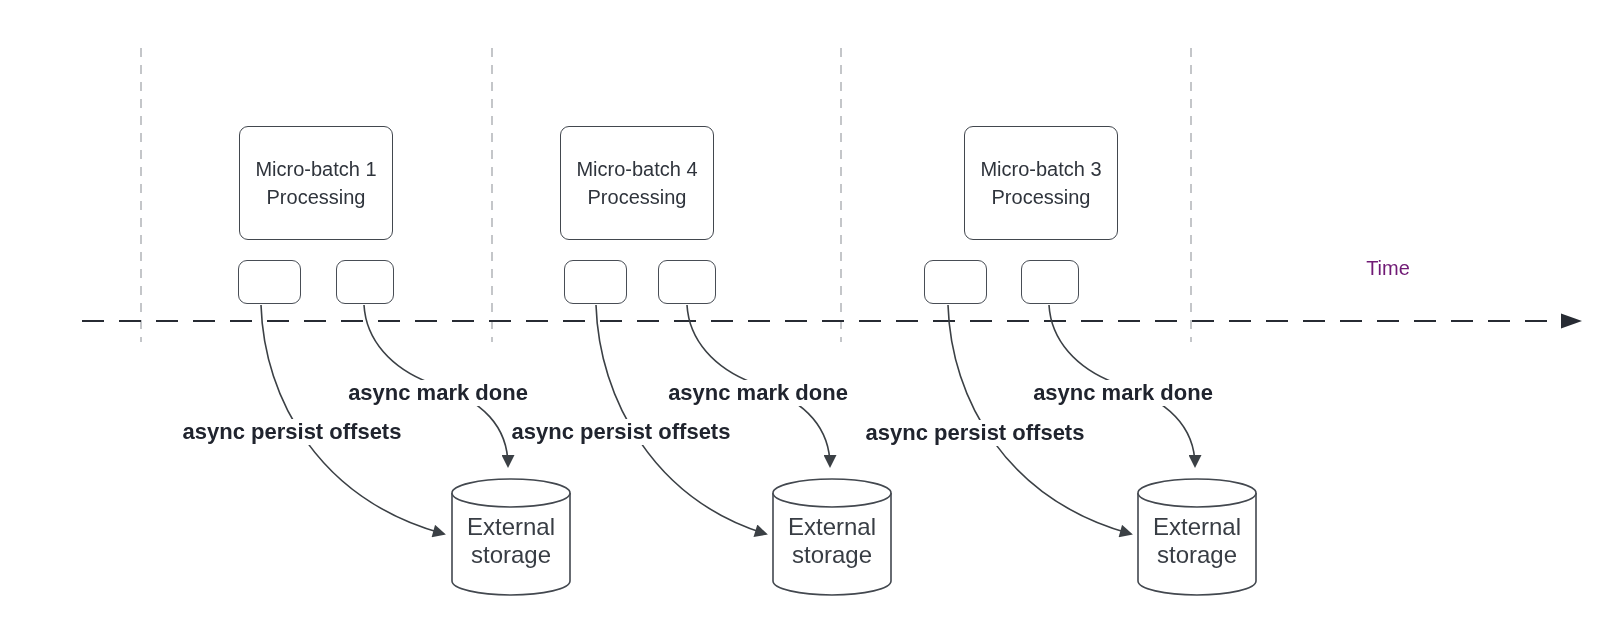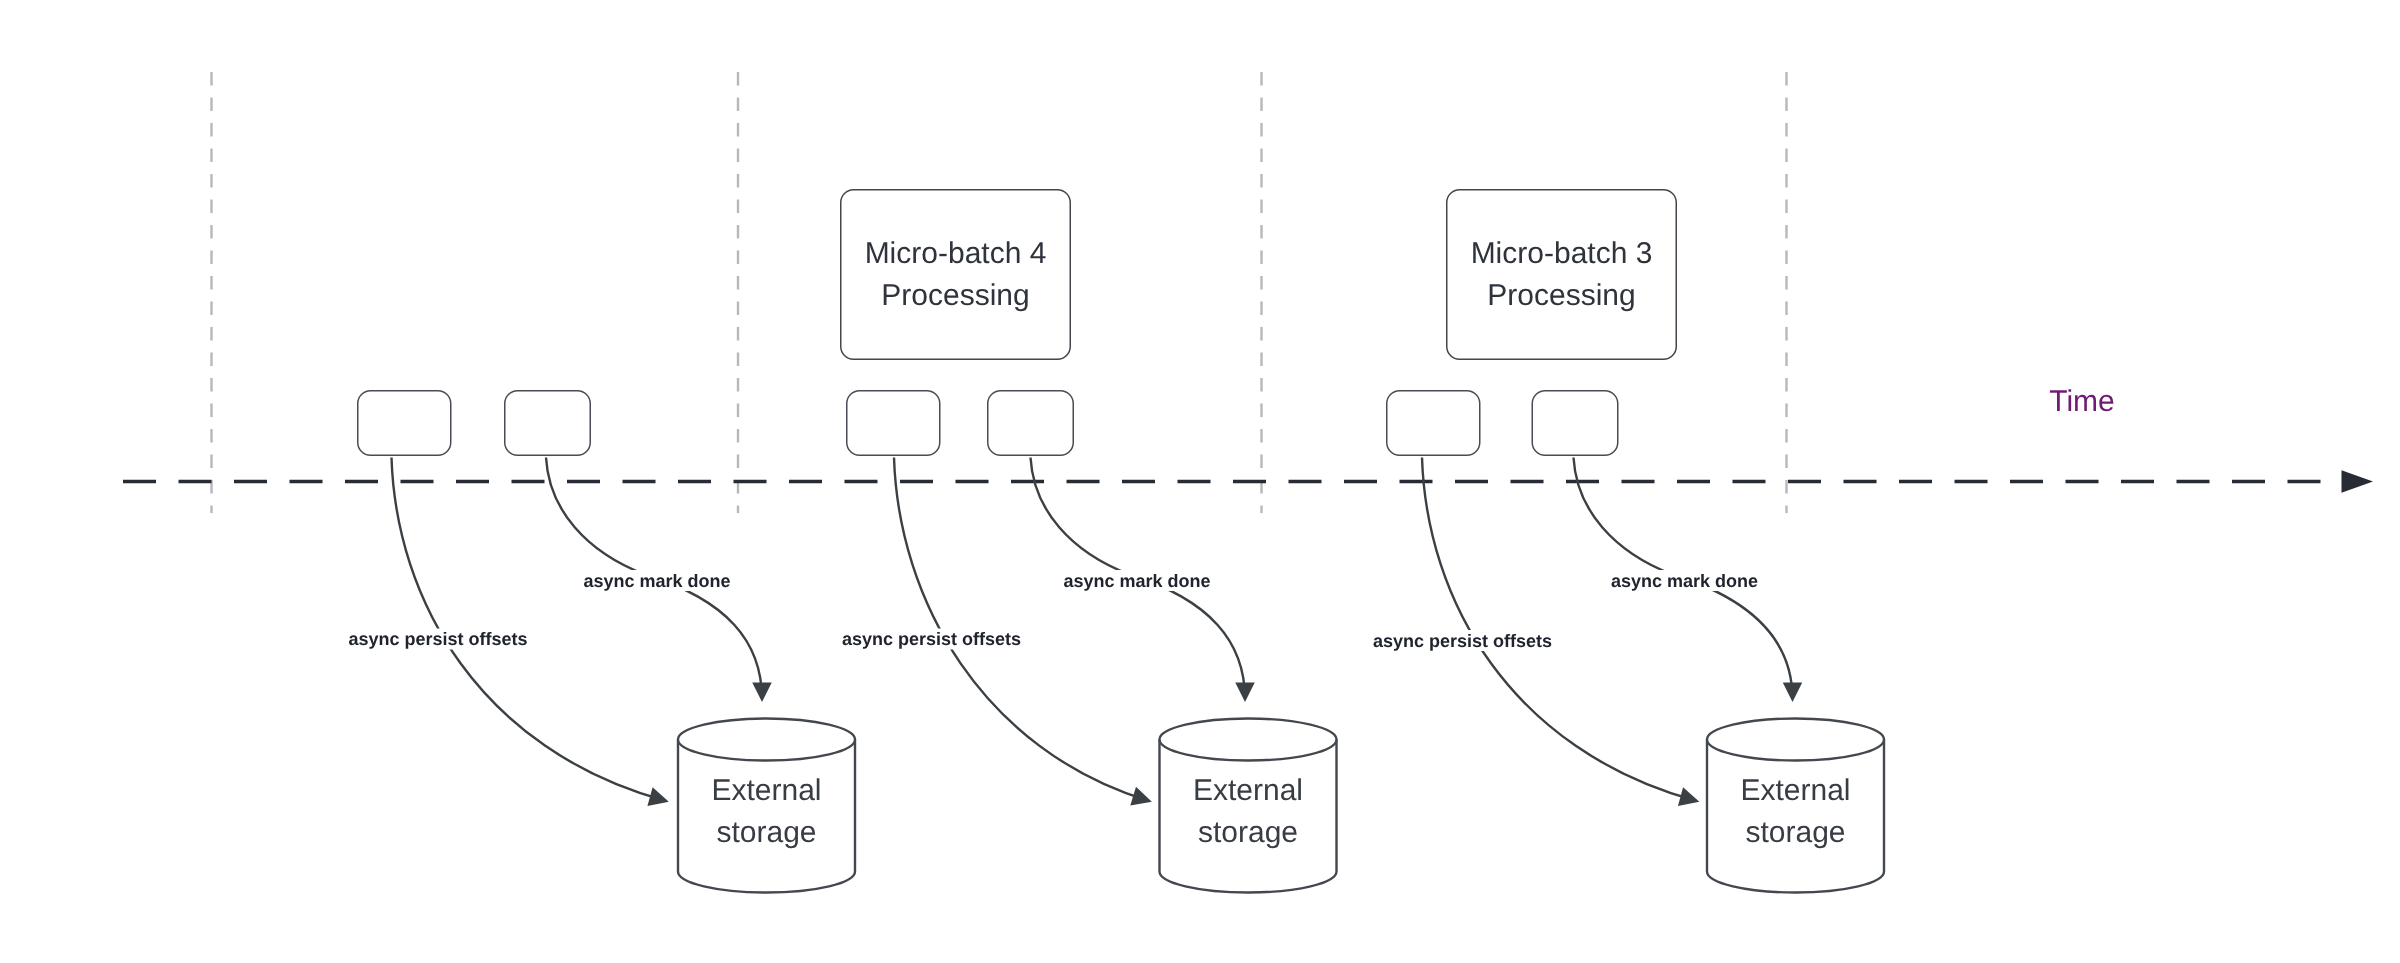--- a/index.html
+++ b/index.html
@@ -43,30 +43,30 @@
     border-radius: 9px;
     background: #ffffff;
   }
   .task-box.offset { width: 61px; }
   .task-box.done   { width: 56px; }
   .arrow-label {
     position: absolute;
     transform: translateX(-50%);
     background: #ffffff;
     padding: 0 2px;
-    font-size: 12px;
+    font-size: 22px;
     font-weight: bold;
     color: #20242e;
     white-space: nowrap;
   }
   .storage-label {
     position: absolute;
     width: 118px;
     text-align: center;
-    font-size: 20px;
+    font-size: 24px;
     line-height: 28px;
     color: #383d44;
   }
   .time-label {
     position: absolute;
     font-size: 20px;
     color: #701a75;
     transform: translateX(-50%);
     white-space: nowrap;
   }
@@ -109,20 +109,23 @@
       <path d="M 773 493 L 773 581 A 59 14 0 0 0 891 581 L 891 493" fill="#ffffff" stroke="#43484f" stroke-width="1.6"></path>
       <ellipse cx="832" cy="493" rx="59" ry="14" fill="#ffffff" stroke="#43484f" stroke-width="1.6"></ellipse>
     </g>
 
     <g>
       <path d="M 1138 493 L 1138 581 A 59 14 0 0 0 1256 581 L 1256 493" fill="#ffffff" stroke="#43484f" stroke-width="1.6"></path>
       <ellipse cx="1197" cy="493" rx="59" ry="14" fill="#ffffff" stroke="#43484f" stroke-width="1.6"></ellipse>
     </g>
   </svg>
 
+  <div class="proc-box" style="left:239px; top:126px;">
+    <div class="inner">Micro-batch 1 Processing</div>
+  </div>
   <div class="task-box offset" style="left:238px; top:260px;"></div>
   <div class="task-box done" style="left:336px; top:260px;"></div>
   <div class="arrow-label" style="left:292px; top:419px;">async persist offsets</div>
   <div class="arrow-label" style="left:438px; top:380px;">async mark done</div>
   <div class="storage-label" style="left:452px; top:513px;">External storage</div>
 
   <div class="proc-box" style="left:560px; top:126px;">
     <div class="inner">Micro-batch 4 Processing</div>
   </div>
   <div class="task-box offset" style="left:564px; top:260px;"></div>

